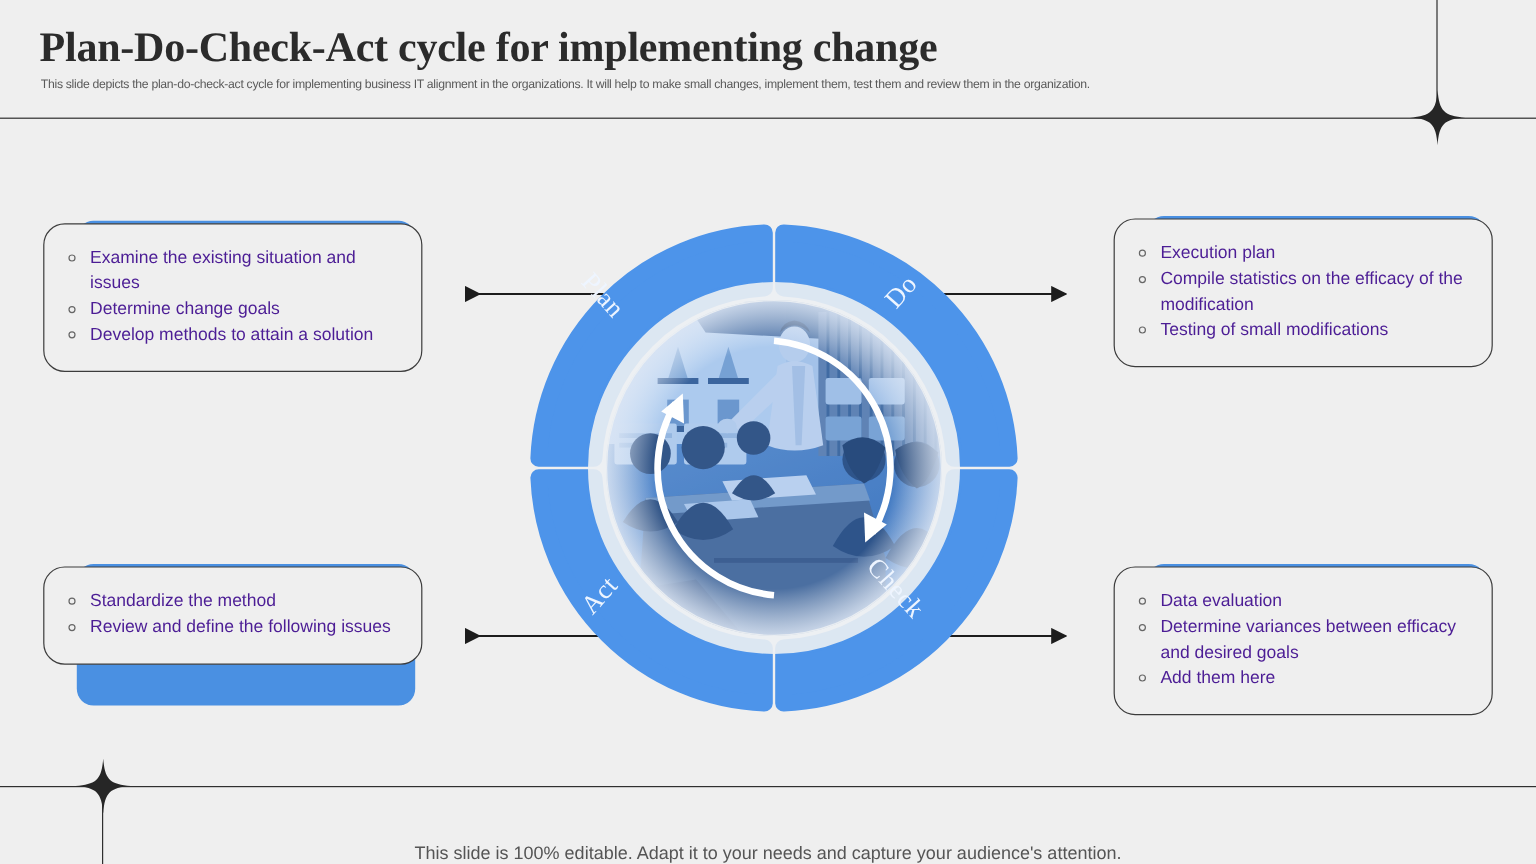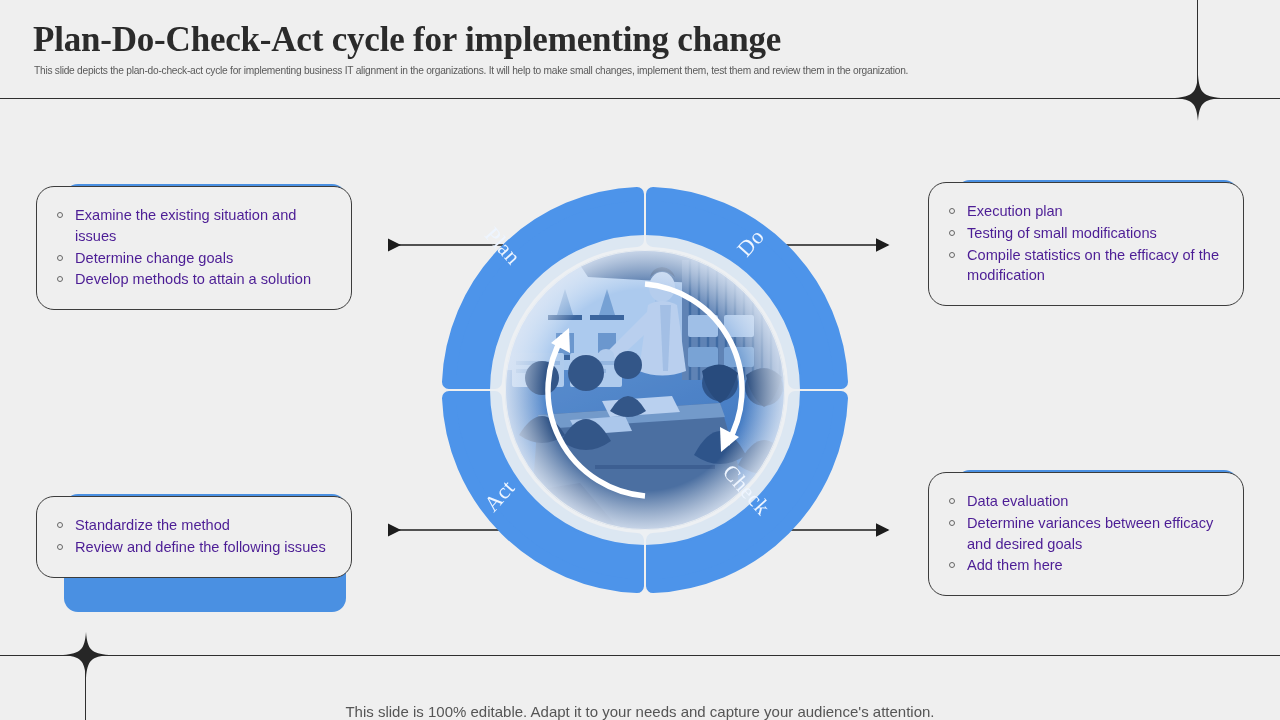--- a/index.html
+++ b/index.html
@@ -70,21 +70,21 @@
   }
   .bullets li .bl-dot {
     position: absolute; left: 8px; top: 7px;
     width: 6px; height: 6px;
     border: 1.2px solid #666;
     border-radius: 50%;
   }
 
   .pos-tl { left: 36px;  top: 178px; width: 316px; height: 118px; }
   .pos-tr { left: 928px; top: 174px; width: 316px; height: 124px; }
-  .pos-bl { left: 36px;  top: 488px; width: 368px; height: 118px; }
+  .pos-bl { left: 36px;  top: 464px; width: 368px; height: 118px; }
   .pos-br { left: 928px; top: 464px; width: 316px; height: 124px; }
 
   
   #cycle { position: absolute; left: 420px; top: 165px; width: 450px; height: 450px; }
   .arc-label {
     position: absolute;
     color: #eef5ff;
     font-family: "Liberation Serif", serif;
     font-size: 22px;
     font-weight: 400;
@@ -327,22 +327,22 @@
         <li><span class="bl-dot"></span><span>Develop methods to attain a solution</span></li>
       </ul>
     </div>
   </div>
 
   <div class="card-wrap pos-tr">
     <div class="card-shadow"></div>
     <div class="card">
       <ul class="bullets">
         <li><span class="bl-dot"></span><span>Execution plan</span></li>
+        <li><span class="bl-dot"></span><span>Compile statistics on the efficacy of the modification</span></li>
         <li><span class="bl-dot"></span><span>Testing of small modifications</span></li>
-        <li><span class="bl-dot"></span><span>Compile statistics on the efficacy of the modification</span></li>
       </ul>
     </div>
   </div>
 
   <div class="card-wrap pos-bl">
     <div class="card-shadow"></div>
     <div class="card">
       <ul class="bullets">
         <li><span class="bl-dot"></span><span>Standardize the method</span></li>
         <li><span class="bl-dot"></span><span>Review and define the following issues</span></li>

